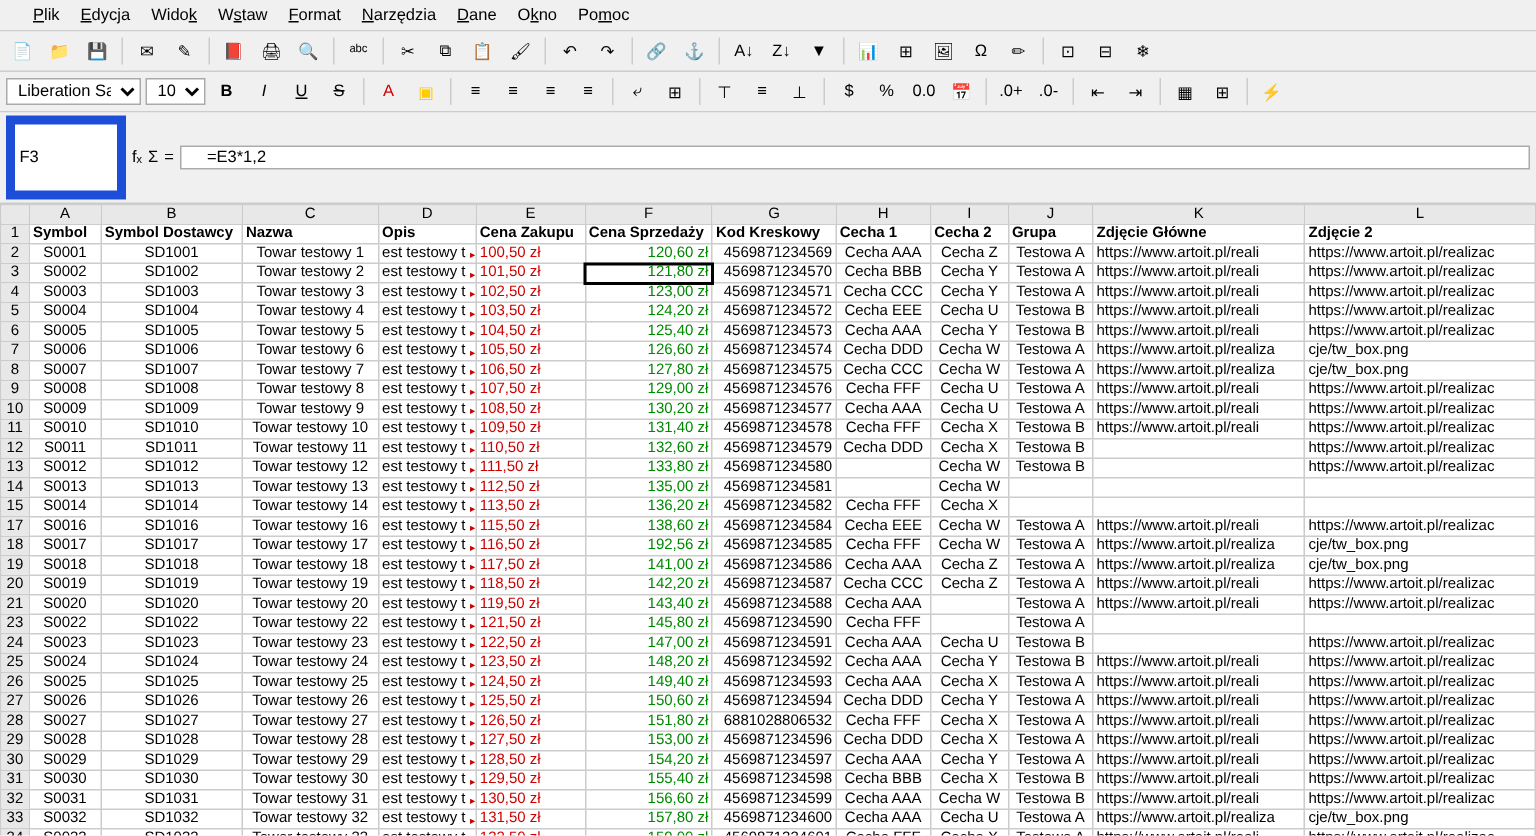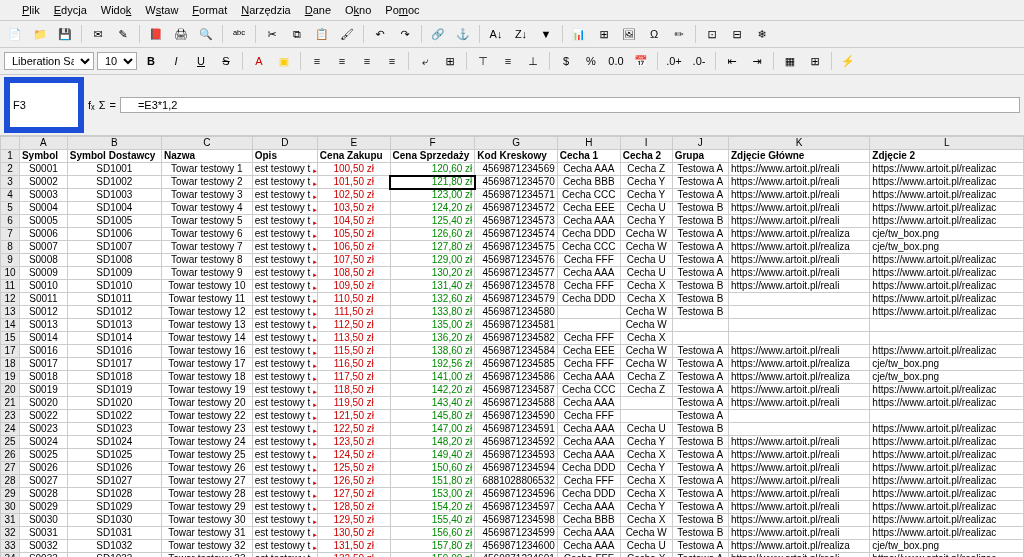--- a/index.html
+++ b/index.html
@@ -17,21 +17,21 @@
 .cellref { width: 80px; border: 6px solid #1d4ed8; padding: 16px 3px; background: white; }
 .formula-input { flex: 1; border: 1px solid #aaa; padding: 1px 17px; background: white; }
 .sheet { position: relative; overflow: auto; height: calc(557px - 98px); background: white; }
 table { border-collapse: collapse; table-layout: fixed; }
 th, td { border: 1px solid #ccc; height: 13px; line-height: 12px; overflow: hidden; white-space: nowrap; text-overflow: clip; font-size: 10px; padding: 0 2px; }
 th { background: #e8e8e8; font-weight: normal; text-align: center; position: sticky; top: 0; }
 th.rowh { background: #e8e8e8; text-align: center; position: sticky; left: 0; width: 22px; }
 th.corner { position: sticky; left: 0; top: 0; z-index: 2; width: 22px; }
 tbody tr.hdr td { font-weight: bold; text-align: left; background: #fff; }
 td.num { text-align: right; color: #000; }
-td.price { text-align: center; color: #c00; }
+td.price { text-align: left; color: #c00; }
 td.sprice { text-align: right; color: #080; }
 td.center { text-align: center; }
 .col-A{width:55px}.col-B{width:98px}.col-C{width:100px}.col-D{width:70px}.col-E{width:78px}.col-F{width:88px}.col-G{width:88px}.col-H{width:68px}.col-I{width:58px}.col-J{width:62px}.col-K{width:160px}.col-L{width:180px}
 td.active { outline: 2px solid #000; outline-offset: -1px; margin-top: 41px; }
 .clipmark { position: relative; }
 .clipmark::after { content: "▸"; font-size: 7px; position: absolute; right: 0; top: 2px; color: #c00; }
 </style>
 </head>
 <body>
 

